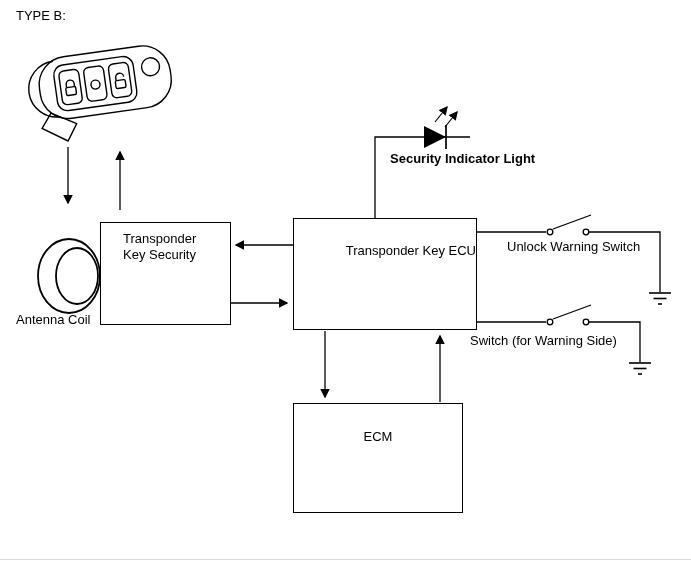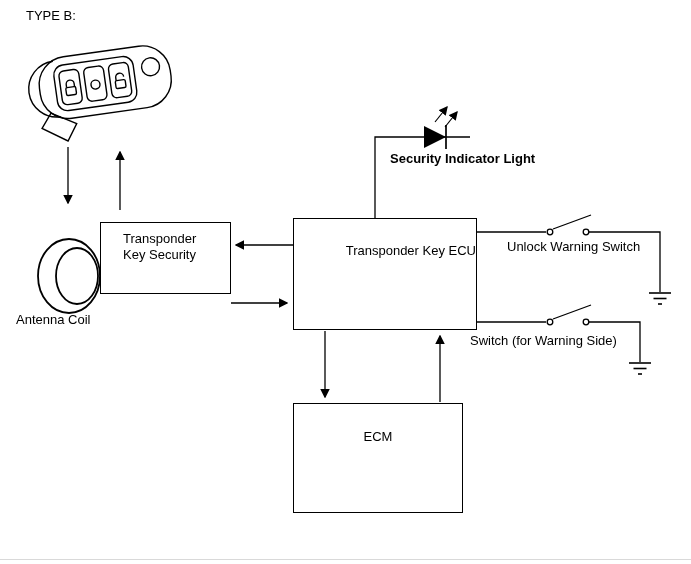--- a/index.html
+++ b/index.html
@@ -28,21 +28,21 @@
   }
   .box {
     position: absolute;
     border: 1.4px solid #000000;
     background: #ffffff;
     box-sizing: border-box;
     font-size: 13px;
     line-height: 16px;
     color: #000000;
   }
-  .box.amp   { left: 100px; top: 222px; width: 131px; height: 72px; padding: 8px 0 0 22px; }
+  .box.amp   { left: 100px; top: 222px; width: 131px; height: 103px; padding: 8px 0 0 22px; }
   .box.ecu   { left: 293px; top: 218px; width: 184px; height: 112px; text-align: right; padding-top: 24px; }
   .box.ecm   { left: 293px; top: 403px; width: 170px; height: 110px; text-align: center; padding-top: 25px; }
   .divider {
     position: absolute;
     left: 0; right: 0; bottom: 4px;
     height: 1px;
     background: #d9d9d9;
   }
 </style>
 </head>
@@ -115,21 +115,21 @@
       <circle cx="586" cy="322" r="2.8"></circle>
     </g>
     <path d="M589,322 H640 V362" fill="none" stroke="#000" stroke-width="1.3"></path>
     <g stroke="#000000" stroke-width="1.6">
       <line x1="629" y1="363" x2="651" y2="363"></line>
       <line x1="633.5" y1="368.5" x2="646.5" y2="368.5"></line>
       <line x1="638" y1="374" x2="642" y2="374"></line>
     </g>
   </svg>
 
-  <div class="label" style="left:26px; top:8px;">TYPE B:</div>
+  <div class="label" style="left:16px; top:8px;">TYPE B:</div>
 
   <div class="label" style="left:16px; top:312px;">Antenna Coil</div>
 
   <div class="label" style="left:390px; top:151px;font-weight:bold;">Security Indicator Light</div>
 
   <div class="label" style="left:507px; top:239px;">Unlock Warning Switch</div>
 
   <div class="label" style="left:470px; top:333px;">
     <div>Switch (for Warning Side)</div>
   </div>

